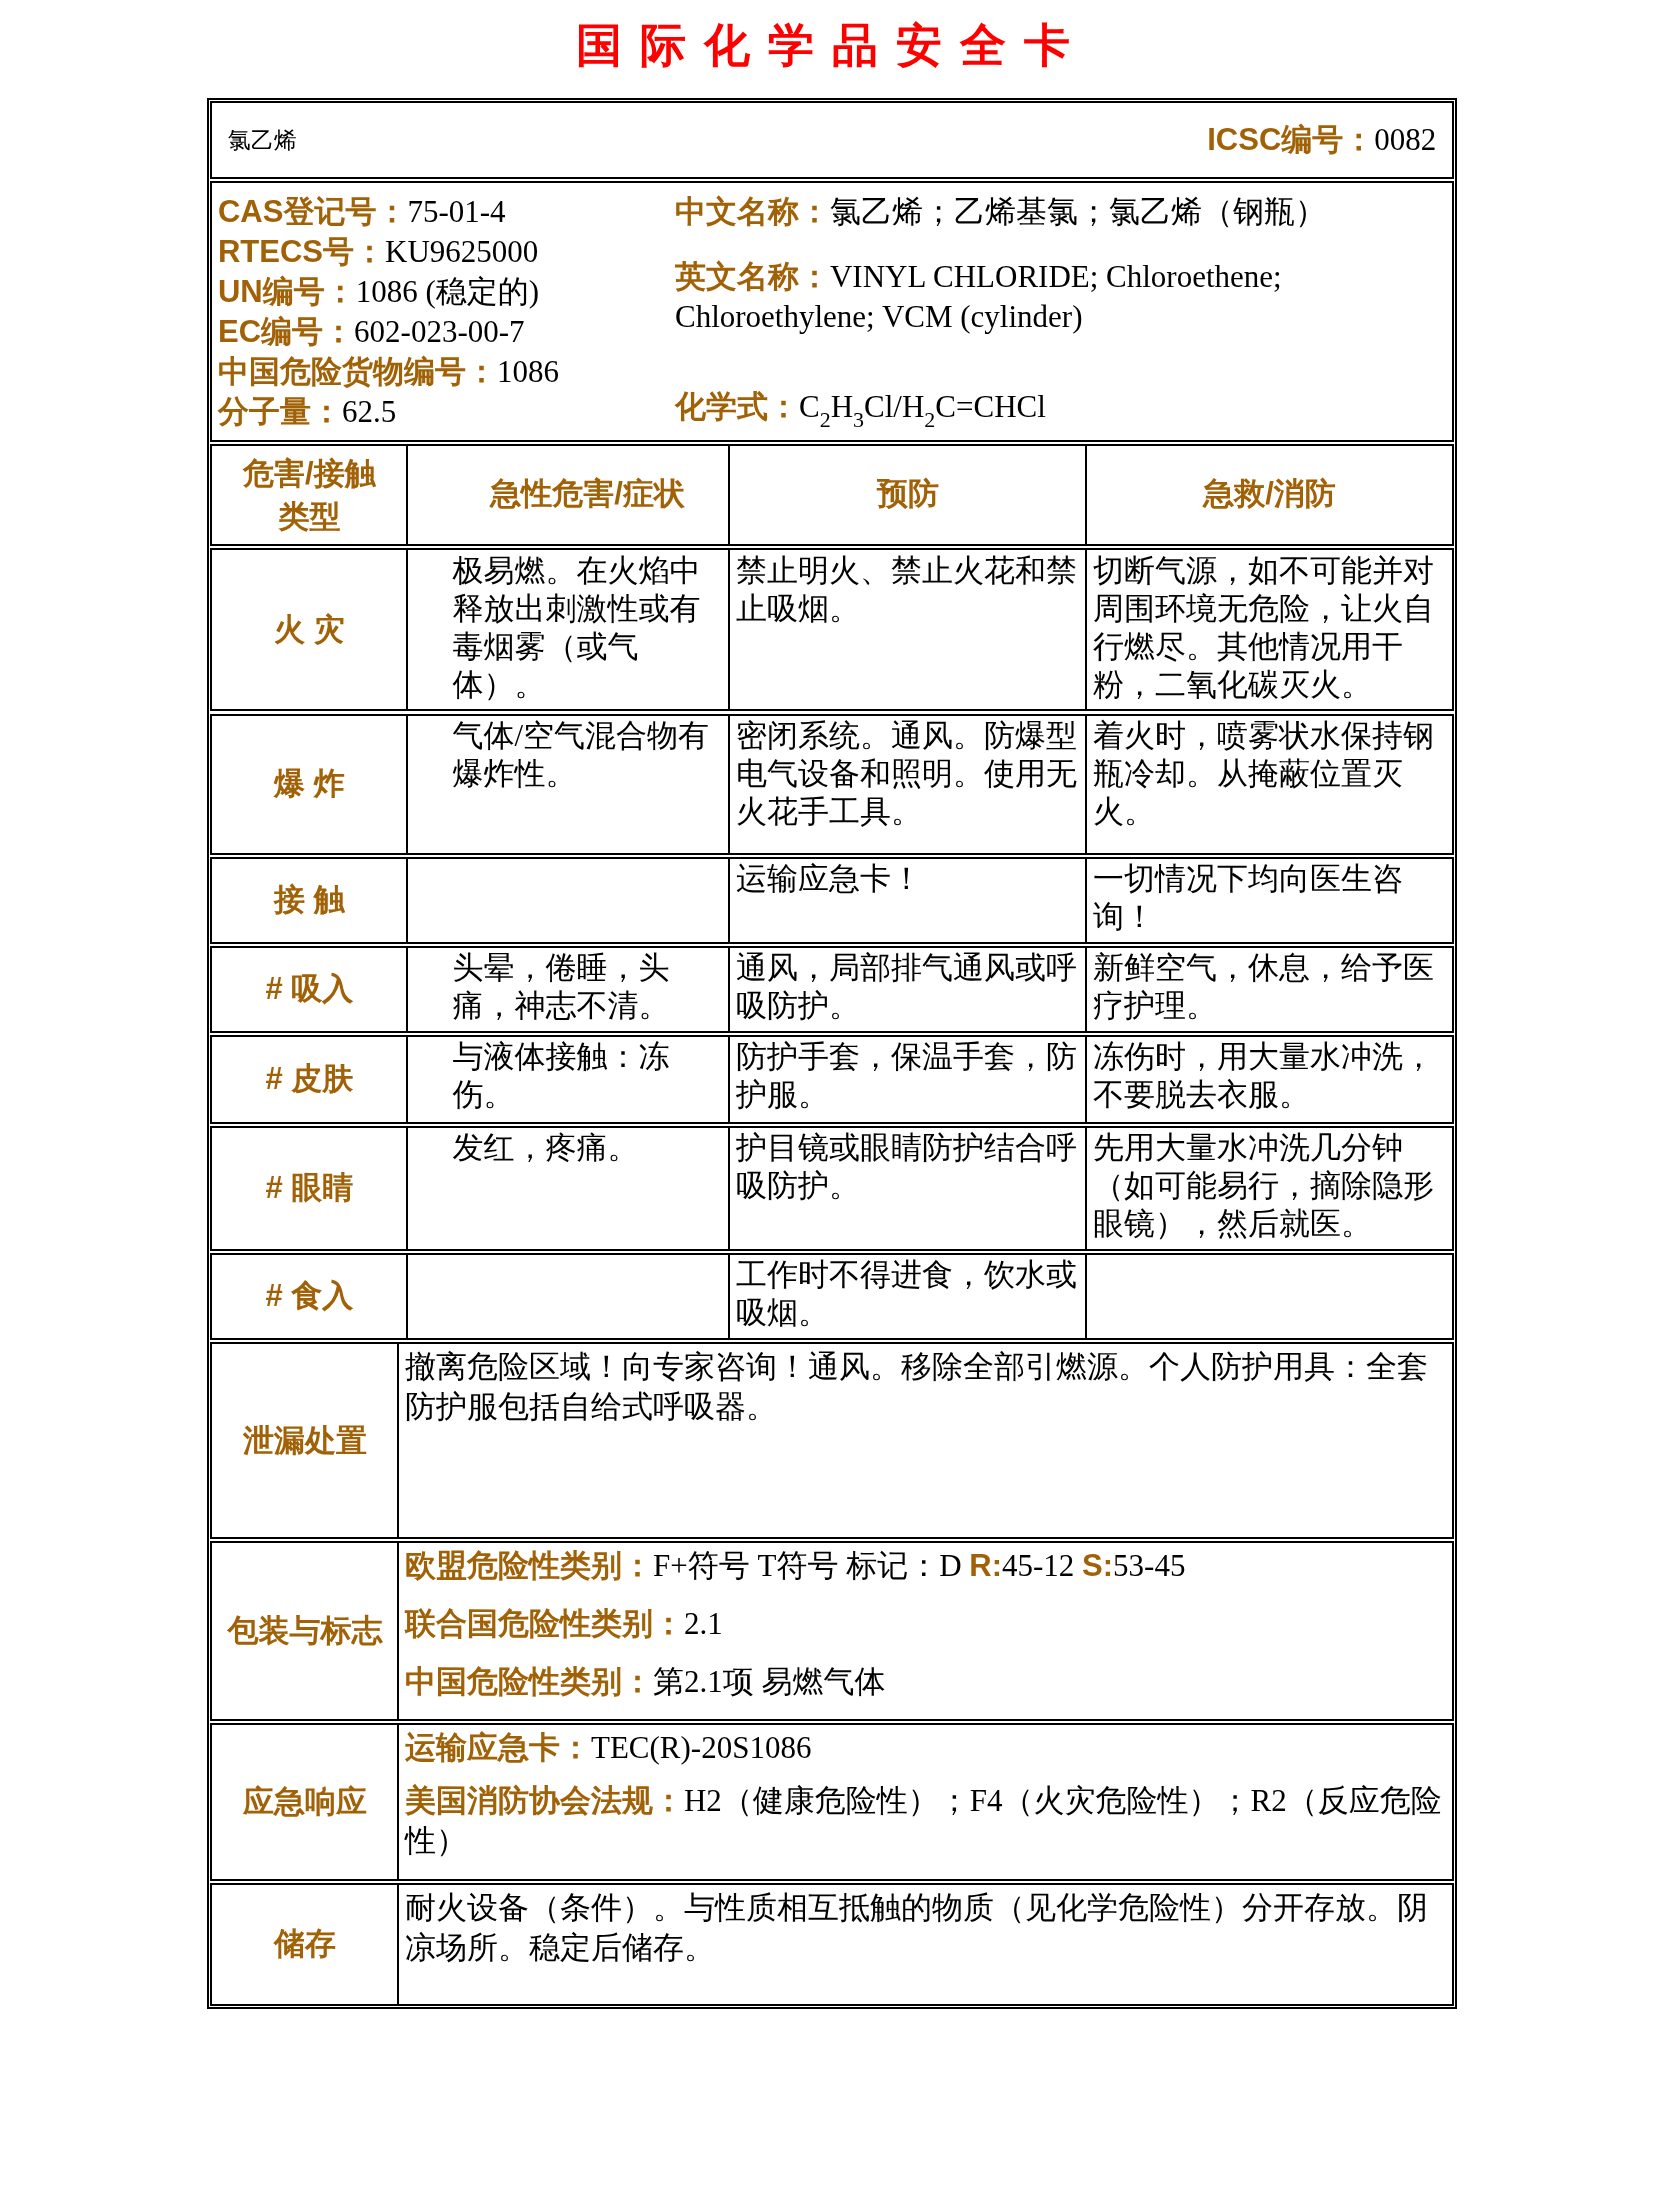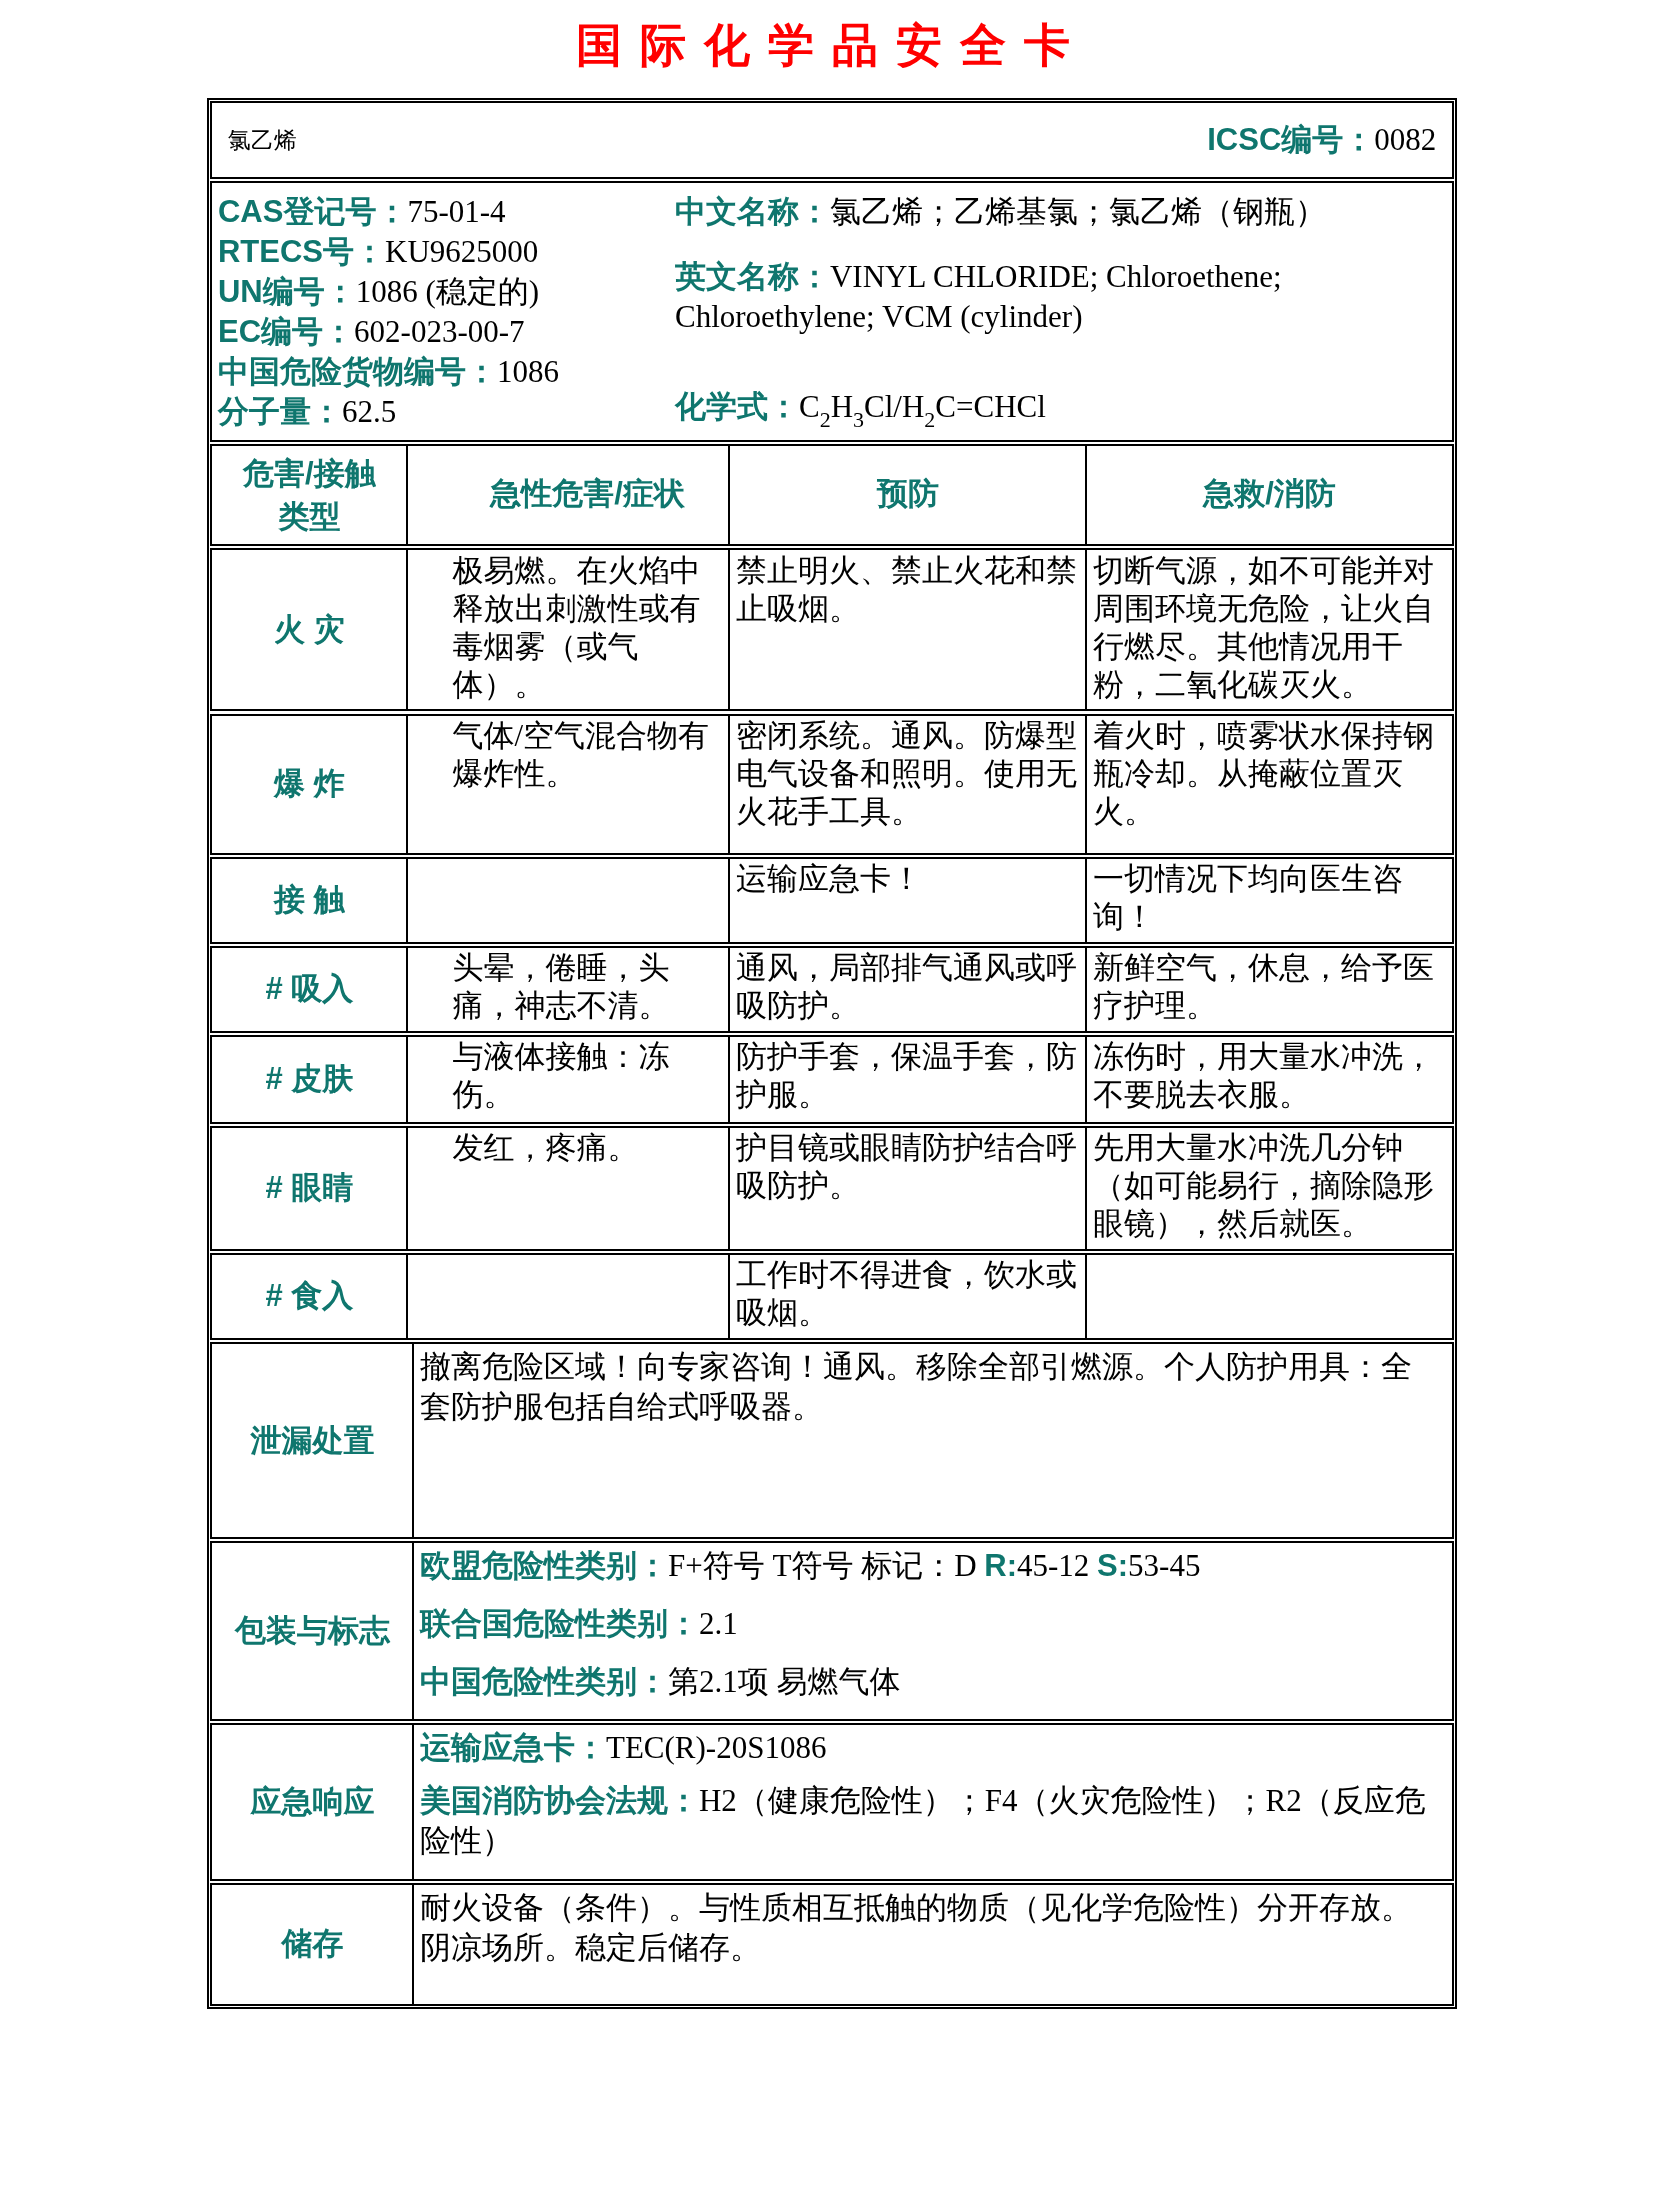--- a/index.html
+++ b/index.html
@@ -4,21 +4,21 @@
 <style>
   html,body{margin:0;padding:0;background:#ffffff;}
   body{
     width:1653px;height:2205px;position:relative;
     font-family:"Liberation Serif","DejaVu Serif",serif;
     font-size:31px;color:#000;
     -webkit-font-smoothing:antialiased;
   }
   .serif{font-family:"Liberation Serif","DejaVu Serif",serif;}
   .blue{
-    color:#0f766e;
+    color:#a16207;
     font-family:"Liberation Sans","DejaVu Sans",sans-serif;
     font-weight:bold;
   }
   .page-title{
     position:absolute;left:207px;top:15.3px;width:1250px;
     text-align:center;color:#FF0000;
     font-family:Liberation Mono, monospace;
     font-weight:bold;font-size:46px;letter-spacing:18px;
     white-space:nowrap;
   }
@@ -54,21 +54,21 @@
   .hdr .cell{display:flex;align-items:center;justify-content:center;text-align:center;line-height:43px;}
   .typ{font-size:31px;}
   .r-fire{min-height:149px;}
   .r-expl{min-height:141px;}
   .r-contact{min-height:75px;}
   .r-inhal{min-height:78px;}
   .r-skin{min-height:89px;}
   .r-eye{min-height:110px;}
   .r-ingest{min-height:84px;}
   
-  .lrow .c1{width:200px;}
+  .lrow .c1{width:185px;}
   .lcontent{flex:1;border-left:2.8px solid #000;box-sizing:border-box;padding:2.8px 9.8px 5.6px 5.6px;line-height:40px;}
   .s-spill{min-height:197px;}
   .s-pack{min-height:180px;}
   .s-emerg{min-height:146px;}
   .s-store{min-height:123px;}
   .pline{margin:0 0 18px 0;}
   .pline:last-child{margin-bottom:0;}
   .s-emerg .pline{margin-bottom:12.5px;}
 </style>
 </head>

